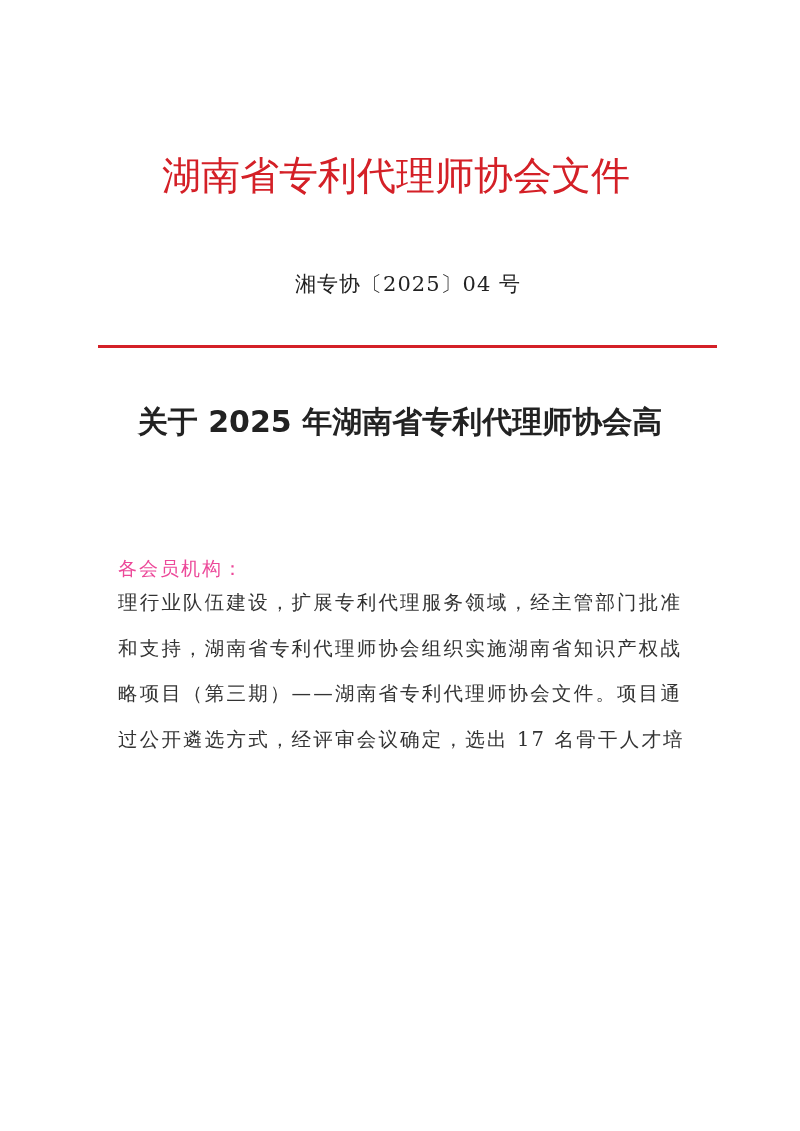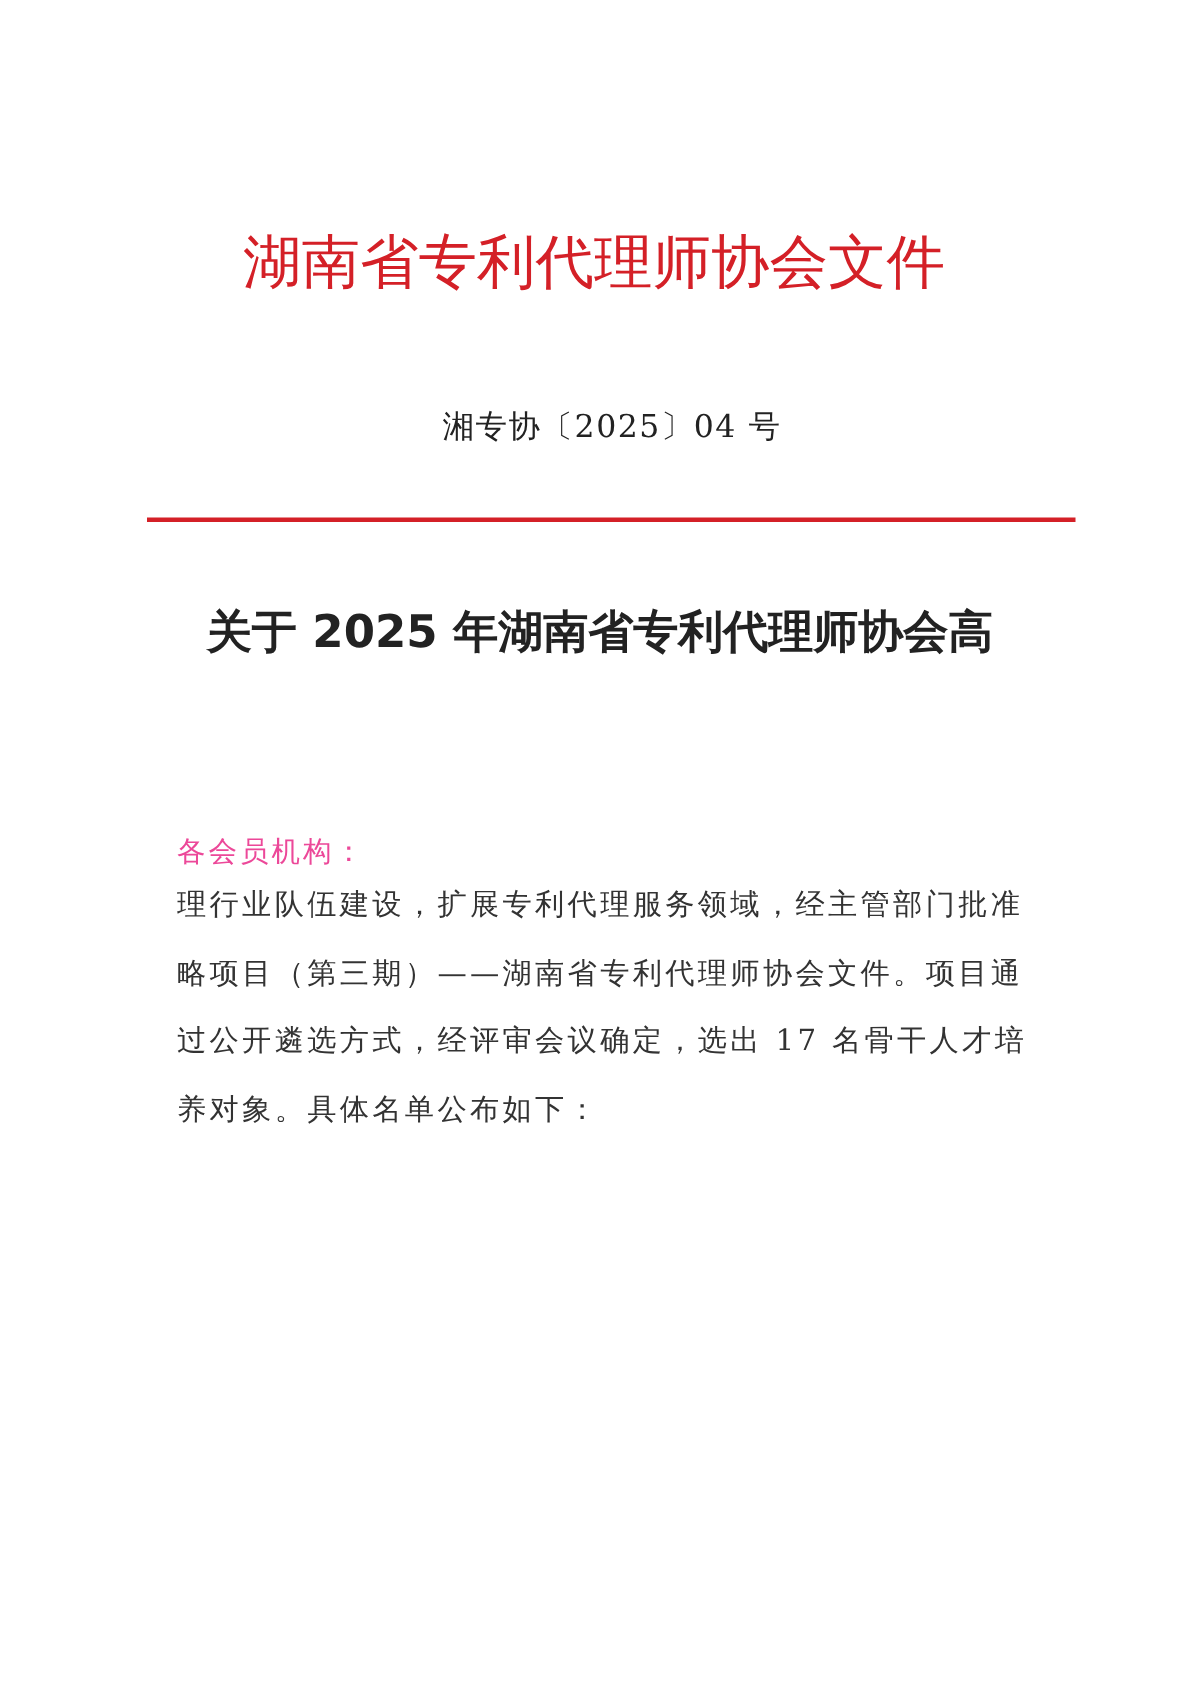--- a/index.html
+++ b/index.html
@@ -100,17 +100,17 @@
   <div class="red-rule"></div>
 
   <div class="notice-title">
     <div>关于 2025 年湖南省专利代理师协会高</div>
   </div>
 
   <div class="salutation">各会员机构：</div>
 
   <div class="body-para">
     <span class="line">理行业队伍建设，扩展专利代理服务领域，经主管部门批准</span>
+    <span class="line">和支持，湖南省专利代理师协会组织实施湖南省知识产权战</span>
     <span class="line">略项目（第三期）——湖南省专利代理师协会文件。项目通</span>
     <span class="line">过公开遴选方式，经评审会议确定，选出 17 名骨干人才培</span>
-    <span class="line">养对象。具体名单公布如下：</span>
   </div>
 </div>
 
 </body></html>

